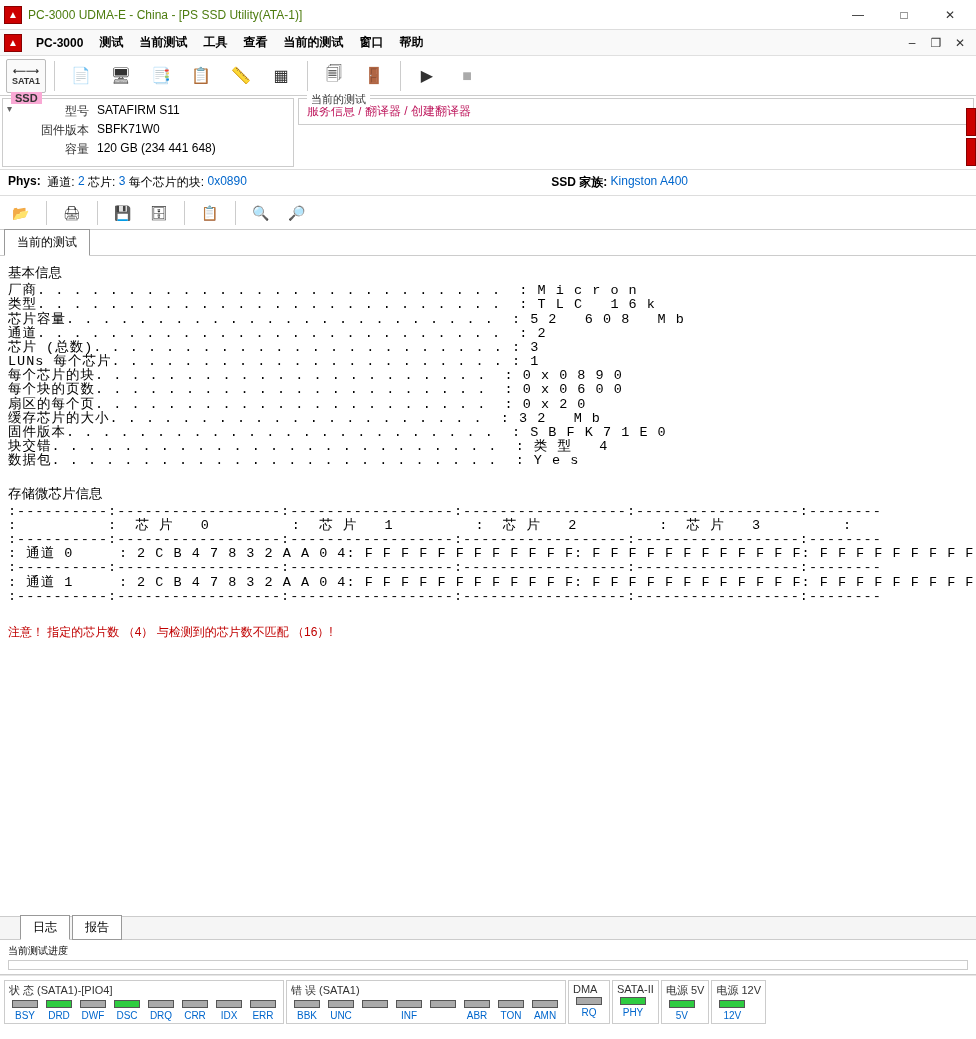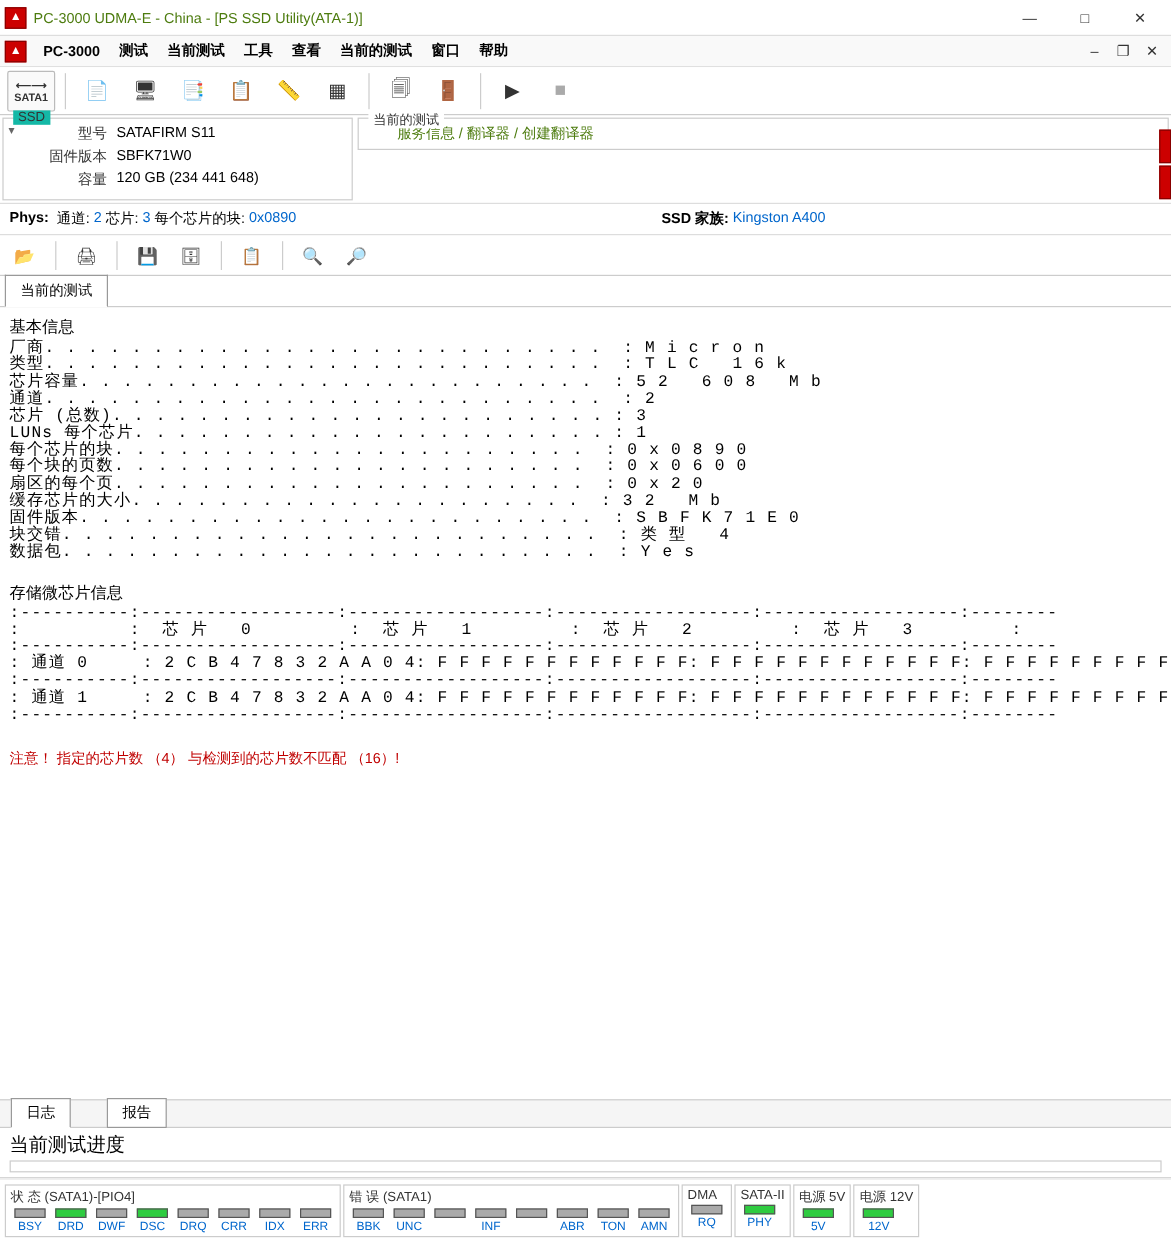--- a/index.html
+++ b/index.html
@@ -13,45 +13,45 @@
 .menubar .logo { width: 18px; height: 18px; background: #c00; border: 1px solid #800; margin-right: 6px; display:flex; align-items:center; justify-content:center; color:#fff; font-size:10px;}
 .menubar .menu-item { padding: 0 8px; height: 100%; display: flex; align-items: center; cursor: default; font-weight: bold; }
 .menubar .mdi { margin-left: auto; display: flex; }
 .menubar .mdi .winbtn { width: 24px; height: 22px; }
 .toolbar { height: 40px; background: #fff; border-bottom: 1px solid #ccc; display: flex; align-items: center; padding: 4px 6px; gap: 4px; }
 .toolbar .tbtn { width: 36px; height: 34px; border: 1px solid transparent; display: flex; align-items: center; justify-content: center; font-size: 16px; color: #333; background:#fff; }
 .toolbar .tbtn.sata { font-size:9px; font-weight:bold; flex-direction:column; width:40px; border:1px solid #bbb; border-radius:2px; background:#fafafa;}
 .toolbar .sep { width: 1px; height: 30px; background: #ccc; margin: 0 4px; }
 .info-row { display: flex; border-bottom: 1px solid #ddd; }
 .ssd-panel { width: 292px; border: 1px solid #ccc; margin: 2px; padding: 2px 6px 6px 6px; position: relative; font-size:12px; }
-.ssd-panel .legend { position: absolute; top: -7px; left: 8px; background: #14b8a6; padding: 0 4px; font-size: 11px; color:#333;}
+.ssd-panel .legend { position: absolute; top: -7px; left: 8px; background: #f9a8d4; padding: 0 4px; font-size: 11px; color:#333;font-weight:bold;}
 .ssd-panel .line { display: flex; margin: 2px 0; }
 .ssd-panel .lbl { width: 70px; text-align: right; margin-right: 8px; color:#333; }
 .op-panel { flex: 1; display:flex; flex-direction:column; margin:2px;}
 .op-box { border: 1px solid #ccc; padding: 4px 8px; margin-bottom:2px; position:relative; font-size:12px;}
 .op-box .legend { position: absolute; top: -7px; left: 8px; background: #fff; padding: 0 4px; font-size: 11px; color:#333;}
-.op-box .crumb { color: #4d7c0f; margin-left: 24px; }
+.op-box .crumb { color: #be185d; }
 .op-box.op2 { flex:1; min-height:30px;}
 .phys-row { padding: 4px 8px; border-bottom: 1px solid #ddd; display: flex; font-size: 12px; }
 .phys-row b { font-weight: bold; }
 .blue { color: #0066cc; }
 .main-area { display: flex; height: 720px; }
 .main-left { flex: 1; display: flex; flex-direction: column; border-right: 1px solid #ccc; }
 .toolbar2 { height: 34px; border-bottom: 1px solid #ccc; display: flex; align-items: center; padding: 4px; gap: 2px; }
 .toolbar2 .tbtn { width: 34px; height: 28px; display: flex; align-items: center; justify-content: center; font-size: 14px; color:#333;}
 .toolbar2 .sep { width: 1px; height: 24px; background: #ccc; margin: 0 6px; }
 .tab-row { height: 26px; border-bottom: 1px solid #ccc; display: flex; align-items: flex-end; padding: 0 4px; }
 .tab { padding: 4px 12px; border: 1px solid #999; border-bottom: 1px solid #fff; background: #fff; margin-bottom: -1px; font-size:12px;}
 .content { flex: 1; overflow: auto; padding: 6px 8px; font-family: "Courier New", monospace; font-size: 13.5px; line-height: 1.05; white-space: pre; position: relative; letter-spacing:1px;}
 .content .heading { font-family: "Microsoft YaHei", sans-serif; letter-spacing:0; margin:4px 0;}
 .content .warn { color: #c00000; font-family: "Microsoft YaHei", sans-serif; font-size:12px; letter-spacing:0; margin-top:8px;}
-.log-tabs { height: 24px; border-top: 1px solid #ccc; border-bottom: 1px solid #ccc; display: flex; align-items: flex-end; padding: 0 9px; background:#f5f5f5;gap:28px;}
+.log-tabs { height: 24px; border-top: 1px solid #ccc; border-bottom: 1px solid #ccc; display: flex; align-items: flex-end; padding: 0 20px; background:#f5f5f5;}
 .log-tabs .ltab { padding: 3px 12px; border: 1px solid #999; background: #fff; margin-right: 2px; font-size:12px; margin-bottom:-1px;}
 .log-tabs .ltab.active { border-bottom:1px solid #fff;}
-.progress-row { padding: 4px 8px; border-bottom: 1px solid #ccc; font-size:16px;}
+.progress-row { padding: 4px 8px; border-bottom: 1px solid #ccc; font-size:10px;}
 .progress-row .pb { height: 10px; background:#fff; border:1px solid #ccc; margin-top:2px;}
 .status-bar { padding: 4px 4px 2px 4px; display: flex; gap: 2px; font-size: 11px; flex-wrap: nowrap; background:#fff; border-top:1px solid #e5e5e5;}
 .status-group { border: 1px solid #ccc; padding: 2px 4px 2px 4px; display: flex; flex-direction: column;}
 .status-group .sg-title { font-size: 11px; margin-bottom: 2px; color:#333;}
 .status-group .leds { display: flex; gap: 2px; }
 .led-cell { display: flex; flex-direction: column; align-items: center; width: 32px; }
 .led { width: 26px; height: 8px; border: 1px solid #555; margin-bottom: 2px; }
 .led.gray { background: #aaa; }
 .led.green { background: #2ecc40; }
 .led-lbl { font-size: 10px; color: #0066cc; }

